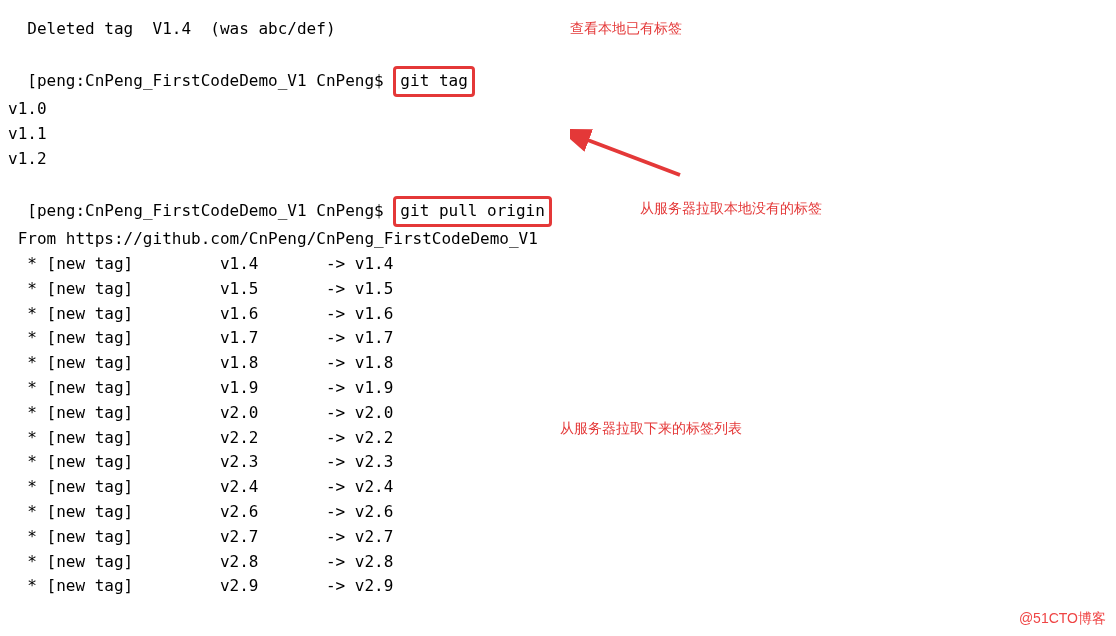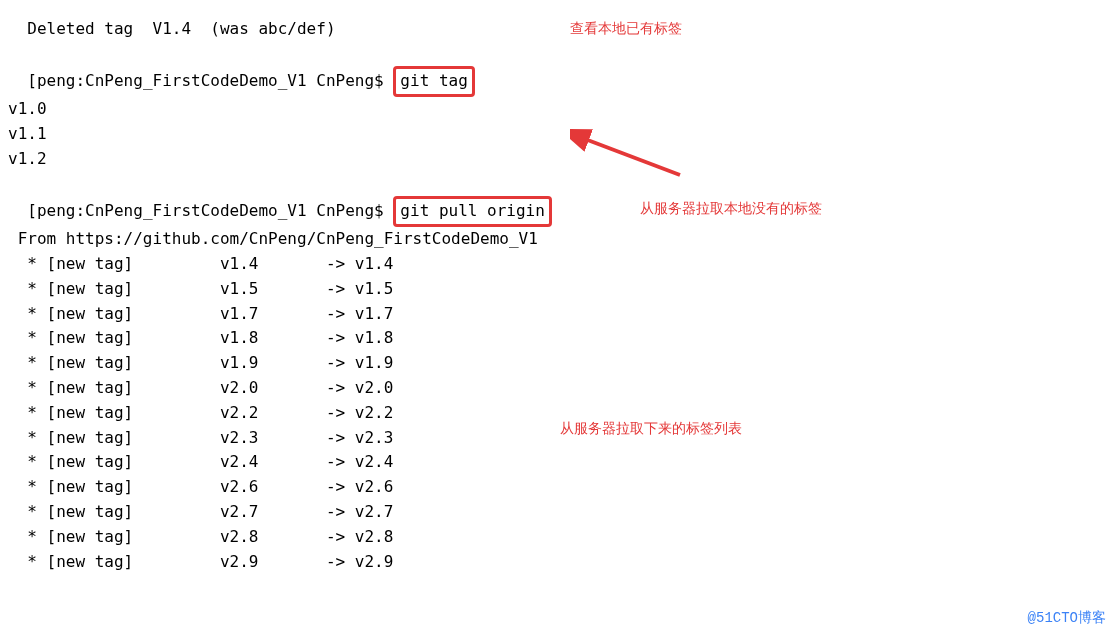--- a/index.html
+++ b/index.html
@@ -36,22 +36,22 @@
       font-size: 14px;
       white-space: nowrap;
     }
     .arrow {
       position: absolute;
     }
     .watermark {
       position: absolute;
       bottom: 6px;
       right: 10px;
-      color: #3b82f6;
-      font-family: Liberation Mono, monospace;
+      color: #ef4444;
+      font-family: Liberation Sans, sans-serif;
       font-size: 14px;
     }
     .cut-top {
       margin-top: -12px;
     }
   </style>
 </head>
 <body>
 
 <div class="line cut-top">
@@ -85,20 +85,21 @@
 
 <div class="line"> <span>From https://github.com/CnPeng/CnPeng_FirstCodeDemo_V1</span></div>
 
 <div class="annotation" style="top: 198px; left: 640px;">
   <span>从服务器拉取本地没有的标签</span>
 </div>
 
 <div id="tag-lines">
     <div class="line"><span>  * </span><span>[new tag]</span>         <span>v1.4</span>       <span>-&gt;</span><span> v1.4</span></div>
     <div class="line"><span>  * </span><span>[new tag]</span>         <span>v1.5</span>       <span>-&gt;</span><span> v1.5</span></div>
+    <div class="line"><span>  * </span><span>[new tag]</span>         <span>v1.6</span>       <span>-&gt;</span><span> v1.6</span></div>
     <div class="line"><span>  * </span><span>[new tag]</span>         <span>v1.7</span>       <span>-&gt;</span><span> v1.7</span></div>
     <div class="line"><span>  * </span><span>[new tag]</span>         <span>v1.8</span>       <span>-&gt;</span><span> v1.8</span></div>
     <div class="line"><span>  * </span><span>[new tag]</span>         <span>v1.9</span>       <span>-&gt;</span><span> v1.9</span></div>
     <div class="line"><span>  * </span><span>[new tag]</span>         <span>v2.0</span>       <span>-&gt;</span><span> v2.0</span></div>
     <div class="line"><span>  * </span><span>[new tag]</span>         <span>v2.2</span>       <span>-&gt;</span><span> v2.2</span></div>
     <div class="line"><span>  * </span><span>[new tag]</span>         <span>v2.3</span>       <span>-&gt;</span><span> v2.3</span></div>
     <div class="line"><span>  * </span><span>[new tag]</span>         <span>v2.4</span>       <span>-&gt;</span><span> v2.4</span></div>
     <div class="line"><span>  * </span><span>[new tag]</span>         <span>v2.6</span>       <span>-&gt;</span><span> v2.6</span></div>
     <div class="line"><span>  * </span><span>[new tag]</span>         <span>v2.7</span>       <span>-&gt;</span><span> v2.7</span></div>
     <div class="line"><span>  * </span><span>[new tag]</span>         <span>v2.8</span>       <span>-&gt;</span><span> v2.8</span></div>

